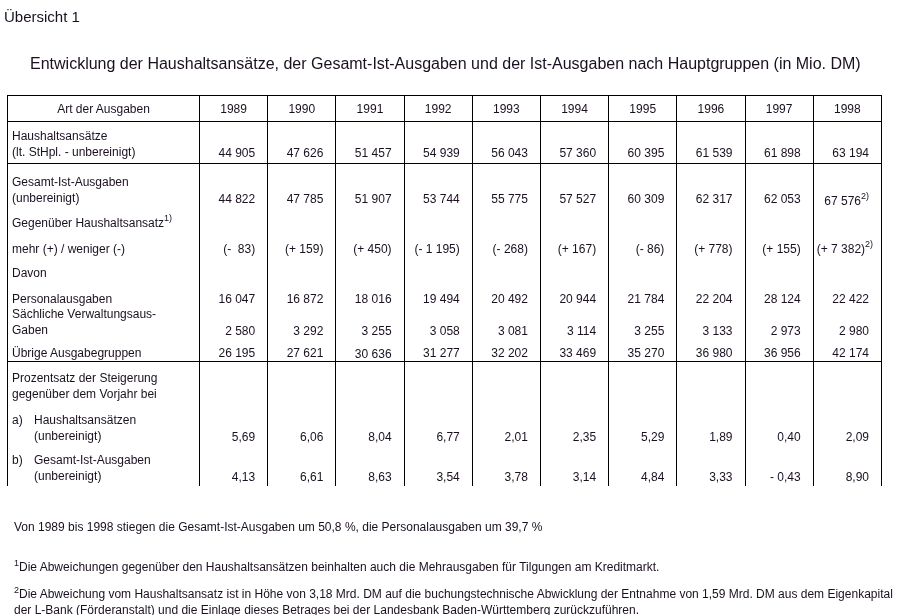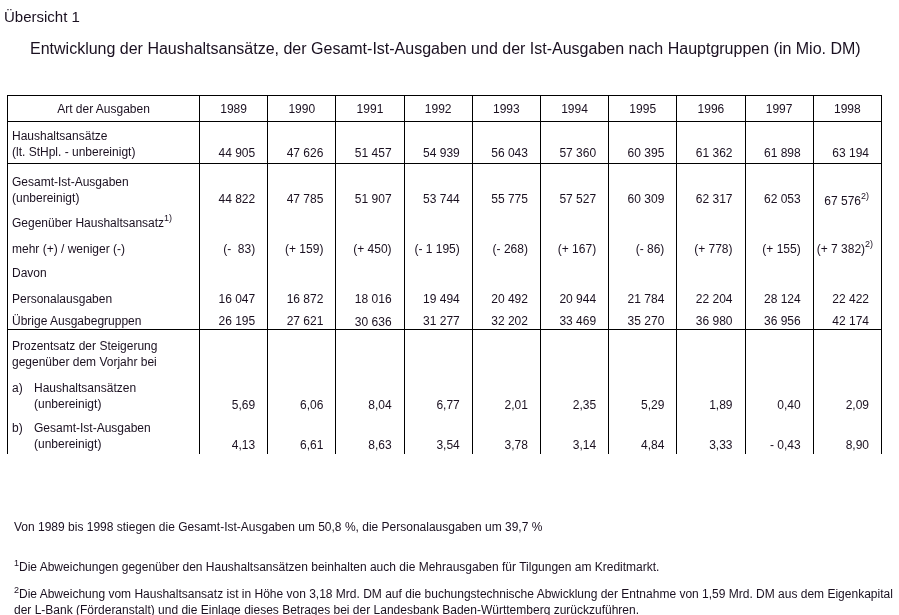--- a/index.html
+++ b/index.html
@@ -1,21 +1,21 @@
 <!DOCTYPE html>
 <html><head>
 <meta charset="utf-8">
 <style>
   html, body { margin:0; padding:0; background:#ffffff; }
   body {
     width:899px; height:615px; position:relative; overflow:hidden;
     font-family:"Liberation Sans", sans-serif; color:#1a1020;
   }
   .overline { position:absolute; left:4px; top:8px; font-size:15px; }
-  .title { position:absolute; left:30px; top:40px; font-size:16px; white-space:nowrap; }
+  .title { position:absolute; left:30px; top:55px; font-size:16px; white-space:nowrap; }
   table.main {
     position:absolute; left:7px; top:95px; width:875px;
     border-collapse:collapse; font-size:12px; table-layout:fixed;
   }
   table.main td, table.main th { padding:0; vertical-align:bottom; }
   table.main th {
     font-weight:normal; border:1px solid #000; height:25px; vertical-align:middle;
     text-align:center; font-size:12px;
   }
   .col-label { width:192px; }
@@ -73,21 +73,21 @@
         <div>Haushaltsansätze</div>
         <div>(lt. StHpl. - unbereinigt)</div>
       </td>
       <td class="num" style="padding-bottom:3px">44 905</td>
       <td class="num" style="padding-bottom:3px">47 626</td>
       <td class="num" style="padding-bottom:3px">51 457</td>
       <td class="num" style="padding-bottom:3px">54 939</td>
       <td class="num" style="padding-bottom:3px">56 043</td>
       <td class="num" style="padding-bottom:3px">57 360</td>
       <td class="num" style="padding-bottom:3px">60 395</td>
-      <td class="num" style="padding-bottom:3px">61 362</td>
+      <td class="num" style="padding-bottom:3px">61 539</td>
       <td class="num" style="padding-bottom:3px">61 898</td>
       <td class="num" style="padding-bottom:3px">63 194</td>
     </tr>
 
     <tr style="height:44px">
       <td class="lab rh" style="padding-bottom:2px">
         <div>Gesamt-Ist-Ausgaben</div>
         <div>(unbereinigt)</div>
       </td>
       <td class="num" style="padding-bottom:2px">44 822</td>
@@ -151,20 +151,36 @@
       <td class="num">18 016</td>
       <td class="num">19 494</td>
       <td class="num">20 492</td>
       <td class="num">20 944</td>
       <td class="num">21 784</td>
       <td class="num">22 204</td>
       <td class="num">28 124</td>
       <td class="num">22 422</td>
     </tr>
 
+    <tr style="height:32px">
+      <td class="lab rh">
+        <div>Sächliche Verwaltungsaus-</div>
+        <div>Gaben</div>
+      </td>
+      <td class="num">2 580</td>
+      <td class="num">3 292</td>
+      <td class="num">3 255</td>
+      <td class="num">3 058</td>
+      <td class="num">3 081</td>
+      <td class="num">3 114</td>
+      <td class="num">3 255</td>
+      <td class="num">3 133</td>
+      <td class="num">2 973</td>
+      <td class="num">2 980</td>
+    </tr>
 
     <tr class="sec-end" style="height:24px">
       <td class="lab" style="padding-bottom:1px">Übrige Ausgabegruppen</td>
       <td class="num" style="padding-bottom:1px">26 195</td>
       <td class="num" style="padding-bottom:1px">27 621</td>
       <td class="num" style="padding-bottom:0">30 636</td>
       <td class="num" style="padding-bottom:1px">31 277</td>
       <td class="num" style="padding-bottom:1px">32 202</td>
       <td class="num" style="padding-bottom:1px">33 469</td>
       <td class="num" style="padding-bottom:1px">35 270</td>

